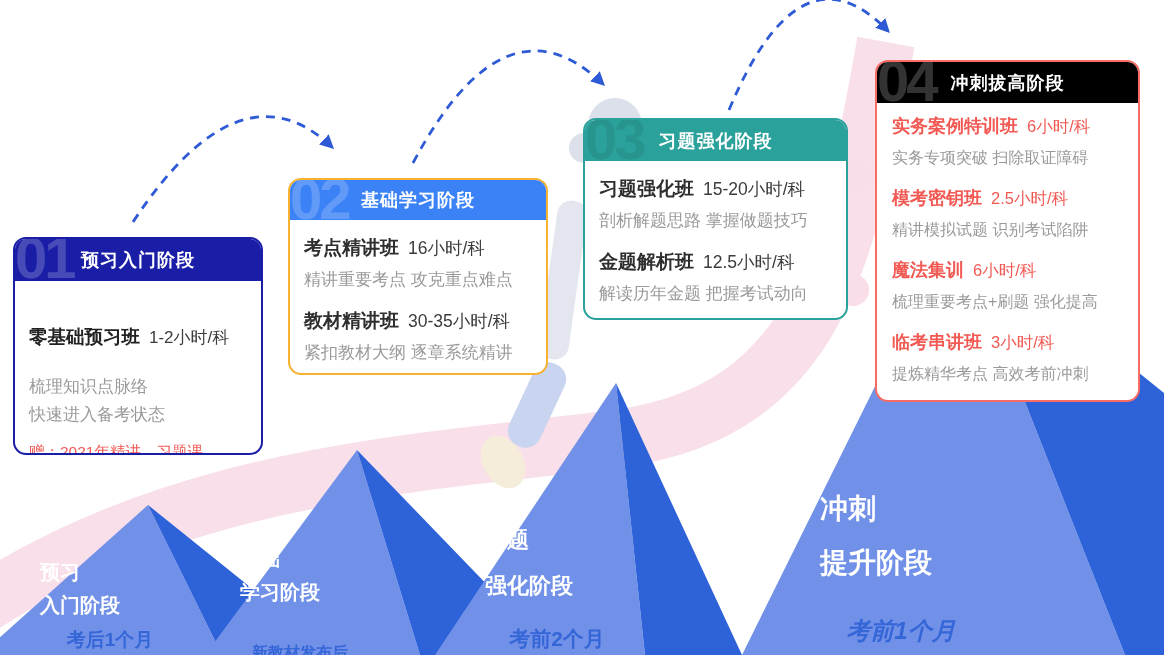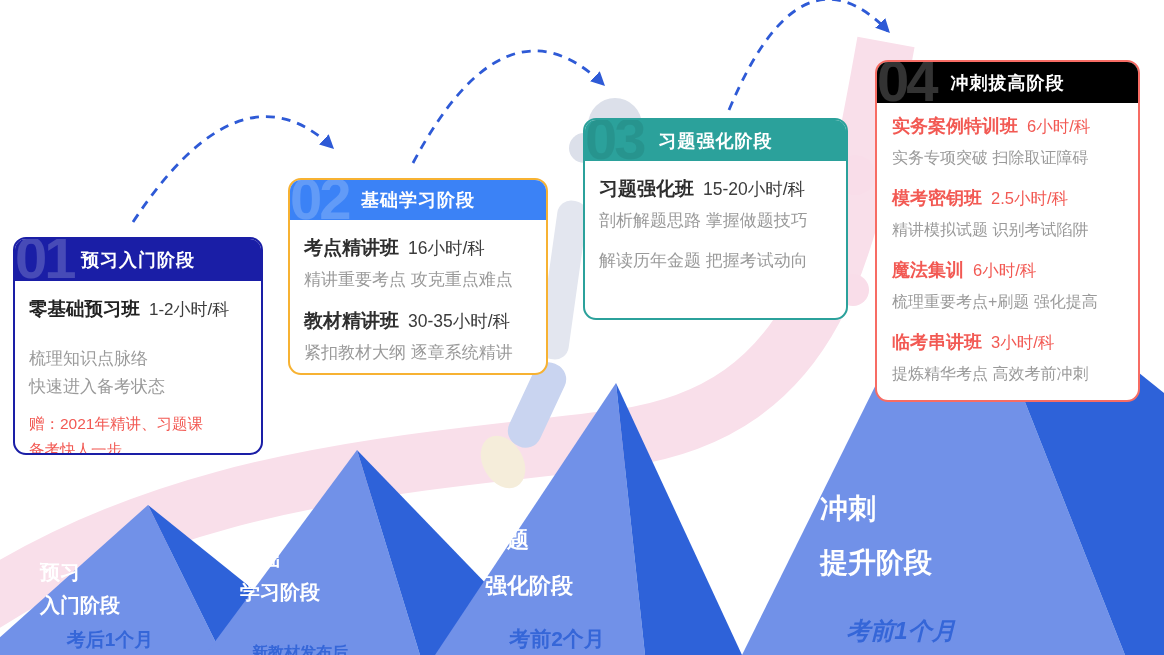--- a/index.html
+++ b/index.html
@@ -28,21 +28,21 @@
   }
   .card-body { padding:15px 14px 0; }
   .course-row { display:flex; align-items:baseline; gap:9px; white-space:nowrap; }
   .course-name { font-weight:bold; font-size:19px; color:#2e2e2e; line-height:26px; }
   .course-hours { font-size:17.5px; color:#3c3c3c; }
   .course-desc { font-size:17px; color:#9a9a9a; line-height:24px; margin-top:7px; white-space:nowrap; }
   .course + .course { margin-top:16px; }
 
   .stage-1 { left:13px; top:237px; width:250px; height:218px; border-color:#1a1ea6; }
   .stage-1 .card-header { background:#1a1ea6; height:42px; }
-  .stage-1 .course-name { font-size:18.5px; color:#222; }
+  .stage-1 .course-name { font-size:18.5px; color:#222;margin-top:28px; }
   .stage-1 .course-hours { font-size:17px; }
   .stage-1 .course-desc { margin-top:23px; line-height:28px; }
   .bonus { margin-top:10px; font-size:15.5px; color:#f25953; line-height:26px; white-space:nowrap; }
 
   .stage-2 { left:288px; top:178px; width:260px; height:197px; border-color:#f7b232; }
   .stage-2 .card-header { background:#3b82f6; height:40px; }
 
   .stage-3 { left:583px; top:118px; width:265px; height:202px; border-color:#2ba19b; }
   .stage-3 .card-header { background:#2ba19b; }
   .stage-3 .ghost { color:rgba(0,0,0,0.08); }
@@ -196,20 +196,24 @@
     </header>
     <div class="card-body">
       <div class="course">
         <div class="course-row">
           <span class="course-name">习题强化班</span>
           <span class="course-hours">15-20小时/科</span>
         </div>
         <div class="course-desc">剖析解题思路 掌握做题技巧</div>
       </div>
       <div class="course">
+        <div class="course-row">
+          <span class="course-name">金题解析班</span>
+          <span class="course-hours">12.5小时/科</span>
+        </div>
         <div class="course-desc">解读历年金题 把握考试动向</div>
       </div>
     </div>
   </section>
 
   <section class="card stage-4">
     <header class="card-header">
       <span class="ghost">04</span>
       <span>冲刺拔高阶段</span>
     </header>

